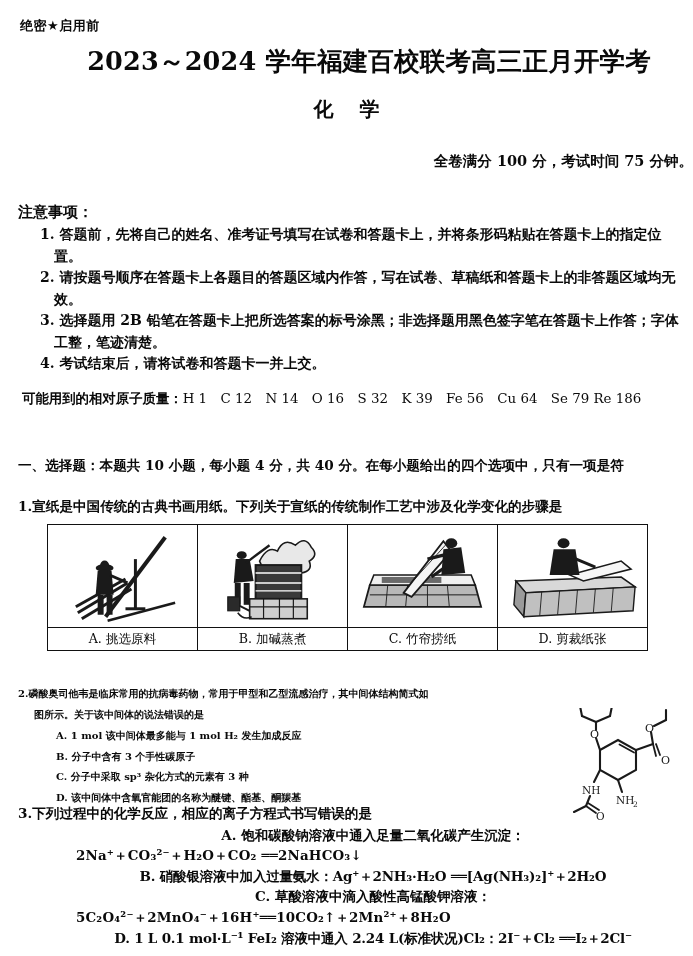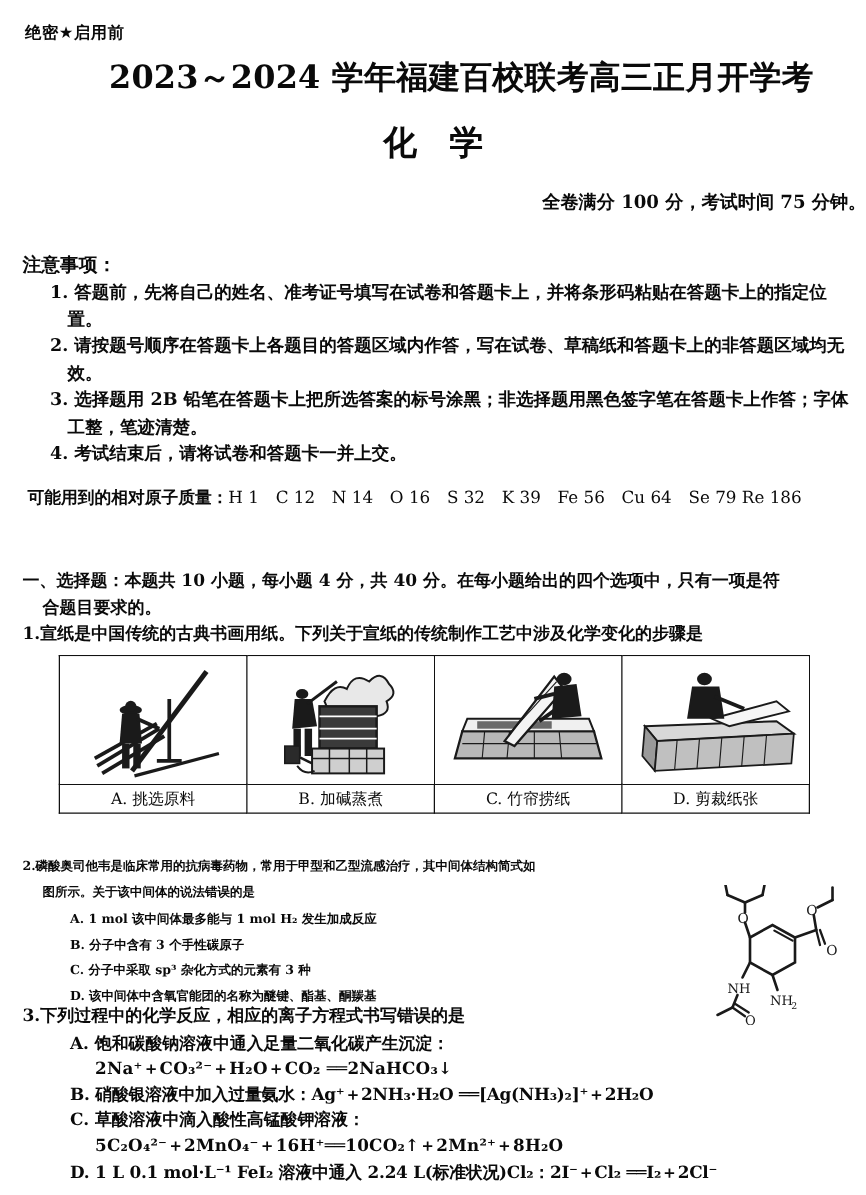--- a/index.html
+++ b/index.html
@@ -44,21 +44,21 @@
     letter-spacing: 0.2px;
     white-space: nowrap;
     font-family: "DejaVu Serif", "Liberation Serif", serif;
   }
   .subject-title {
     position: absolute;
     left: 0;
     top: 96px;
     width: 693px;
     text-align: center;
-    font-size: 27px;
+    font-size: 20px;
     font-weight: bold;
     letter-spacing: 26px;
     text-indent: 26px;
     font-family: "DejaVu Serif", "Liberation Serif", serif;
   }
   .score-line {
     position: absolute;
     left: 0;
     top: 152px;
     width: 693px;
@@ -190,21 +190,21 @@
   .q3 .opts { padding-left: 38px; }
   .q3 .eqn {
     display: block;
     padding-left: 20px;
     font-family: "DejaVu Serif", "Liberation Serif", serif;
     font-weight: bold;
     letter-spacing: 0.2px;
     white-space: nowrap;
     font-size: 13.4px;
   }
-  .q3 .optline { display: block; white-space: nowrap; font-size:13.5px;}
+  .q3 .optline { display: block; white-space: nowrap; font-size:13.5px;text-align:center;}
   .narrow { letter-spacing: -0.2px; }
 </style>
 </head>
 <body>
 
 <div class="page">
 
   <div class="secrecy">绝密★启用前</div>
 
   <div class="main-title">2023～2024 学年福建百校联考高三正月开学考</div>
@@ -221,21 +221,20 @@
     <span class="notice-item">3. 选择题用 2B 铅笔在答题卡上把所选答案的标号涂黑；非选择题用黑色签字笔在答题卡上作答；字体工整，笔迹清楚。</span>
     <span class="notice-item">4. 考试结束后，请将试卷和答题卡一并上交。</span>
   </div>
 
   <div class="atomic-line">
     <span>可能用到的相对原子质量：</span><span class="masses">H 1　C 12　N 14　O 16　S 32　K 39　Fe 56　Cu 64　Se 79 Re 186</span>
   </div>
 
   <div class="section-head">
     <span>一、选择题：本题共 10 小题，每小题 4 分，共 40 分。在每小题给出的四个选项中，只有一项是符</span>
-    <span class="cont">合题目要求的。</span>
   </div>
 
   <div class="q1-stem">
     <span>1.</span><span>宣纸是中国传统的古典书画用纸。下列关于宣纸的传统制作工艺中涉及化学变化的步骤是</span>
   </div>
 
   <table class="pic-table">
     <tbody>
         <tr>
       <td class="pic-cell">

